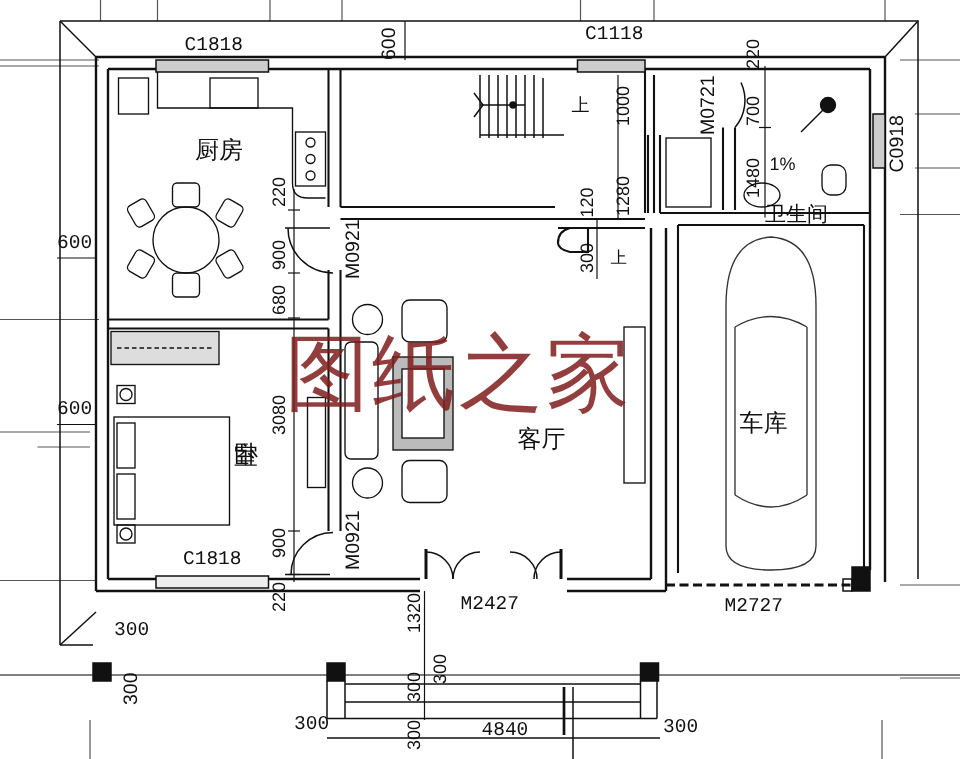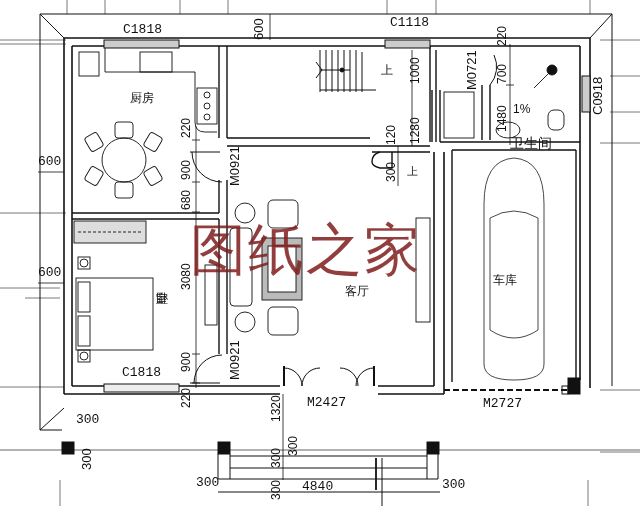--- a/index.html
+++ b/index.html
@@ -1,21 +1,21 @@
 <!DOCTYPE html>
 <html><head>
 <meta charset="utf-8">
 <style>
   html,body{margin:0;padding:0;background:#fff;}
   body{width:640px;height:506px;overflow:hidden;position:relative;font-family:"Liberation Sans",sans-serif;}
   #plan{position:absolute;left:0;top:0;width:640px;height:506px;}
   .lbl{position:absolute;font-family:"Liberation Sans",sans-serif;color:#111;white-space:nowrap;line-height:1;}
   .dim{font-size:13px;font-family:Liberation Mono, monospace;}
   .dimv{font-size:12px;transform-origin:left top;transform:rotate(-90deg);}
-  .room{font-family:"DejaVu Sans",sans-serif;font-size:12px;color:#111;}
+  .room{font-family:"DejaVu Sans",sans-serif;font-size:16px;color:#111;}
   .wm{position:absolute;left:190px;top:222px;font-family:"DejaVu Serif",serif;font-size:56px;color:#7f1d1d;opacity:0.85;letter-spacing:2px;line-height:1;}
 </style>
 </head>
 <body>
 
 <svg id="plan" viewBox="0 0 640 506" xmlns="http://www.w3.org/2000/svg">
   <g stroke="#111" fill="none" stroke-width="1">
 
     <g stroke="#555" stroke-width="0.8">
       <line x1="67" y1="0" x2="67" y2="14"></line>
@@ -269,14 +269,14 @@
 <div class="lbl dimv" style="left:496px;top:46px;">220</div>
 <div class="lbl dimv" style="left:496px;top:84px;">700</div>
 <div class="lbl dimv" style="left:496px;top:132px;">1480</div>
 <div class="lbl dimv" style="left:270px;top:422px;">1320</div>
 <div class="lbl dimv" style="left:287px;top:456px;">300</div>
 <div class="lbl dimv" style="left:270px;top:468px;">300</div>
 <div class="lbl dimv" style="left:270px;top:500px;">300</div>
 <div class="lbl dim" style="left:76px;top:413px;">300</div>
 <div class="lbl dimv" style="left:80px;top:470px;font-size:13px;">300</div>
 <div class="lbl dim" style="left:196px;top:476px;">300</div>
-<div class="lbl dim" style="left:302px;top:480px;">4840</div>
+<div class="lbl dim" style="left:321px;top:480px;">4840</div>
 <div class="lbl dim" style="left:442px;top:478px;">300</div>
 
 </body></html>

